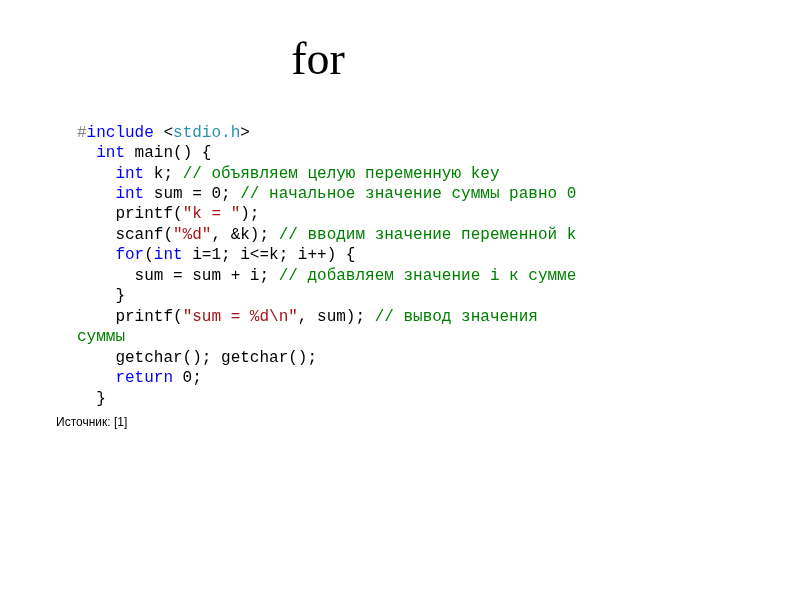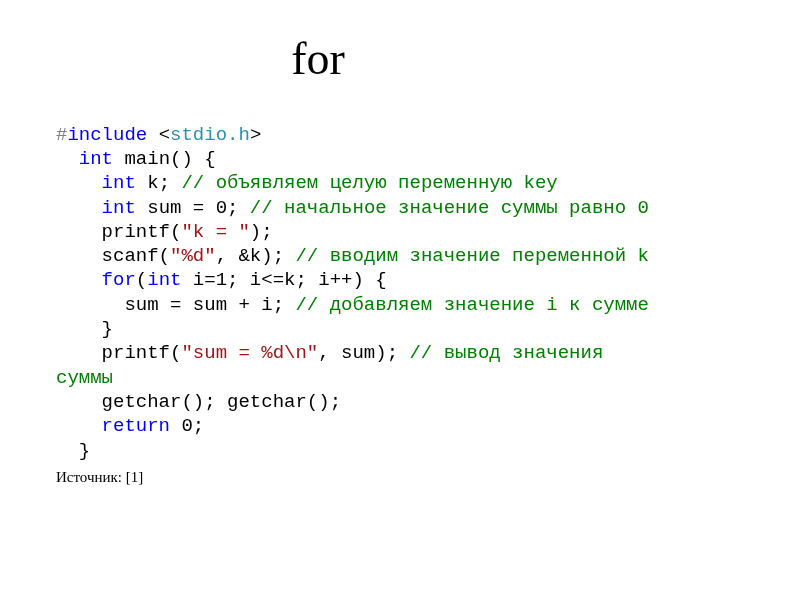--- a/index.html
+++ b/index.html
@@ -21,33 +21,34 @@
   }
   .title {
     text-align: center;
     font-size: 46px;
     line-height: 1.1;
     margin: 10px 0 38px 0;
     font-weight: normal;
   }
   .code {
     font-family: Consolas, "Courier New", monospace;
-    font-size: 19px;
+    font-size: 16px;
     line-height: 1.28;
     white-space: pre;
     color: #000;
+    margin-left: 21px;
   }
   .gray { color: #808080; }
   .blue { color: #0000ff; }
   .teal { color: #2b91af; }
   .green { color: #008000; }
   .maroon { color: #a31515; }
   .sourceline {
-    font-family: Liberation Serif, serif;
-    font-size: 15px;
+    font-family: Liberation Sans, sans-serif;
+    font-size: 12px;
     color: #000;
     margin-top: 6px;
   }
 </style>
 </head>
 <body>
 
 <div class="slide">
   <div class="title">for</div>
 

